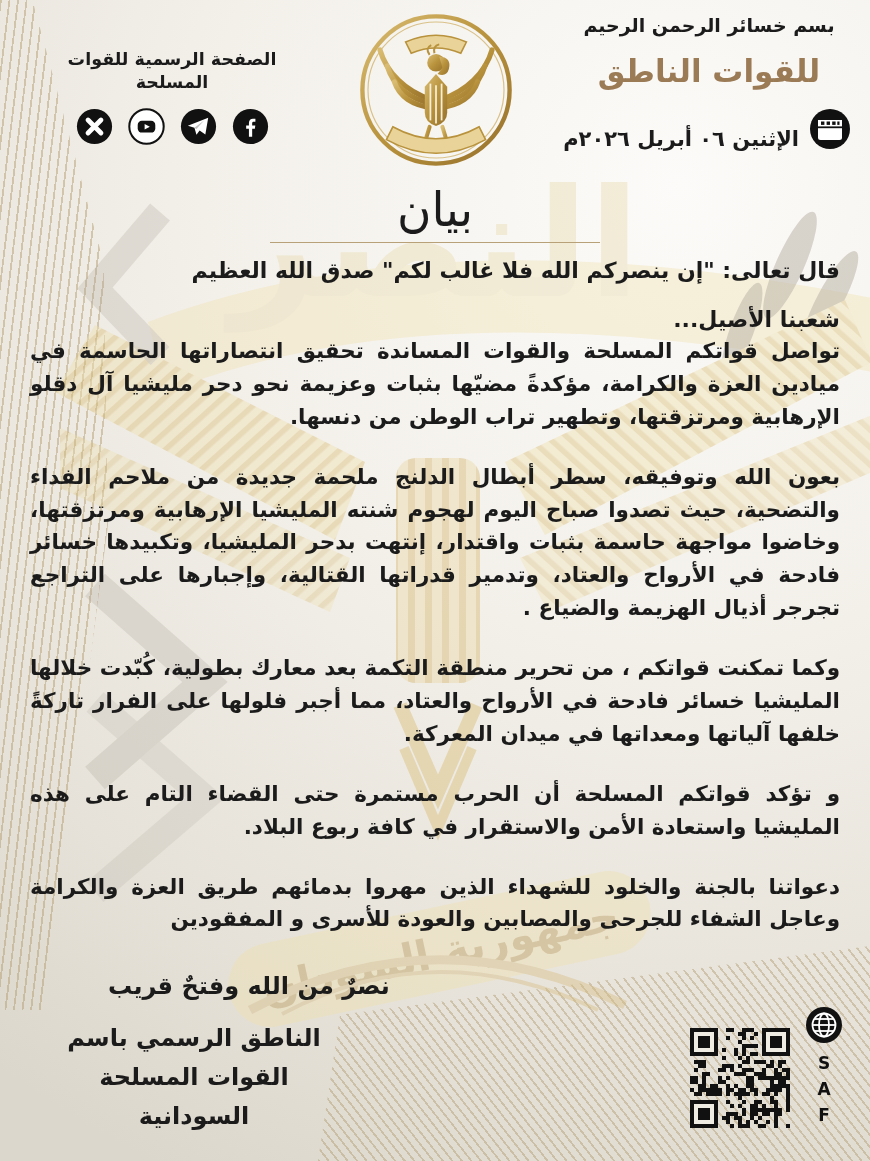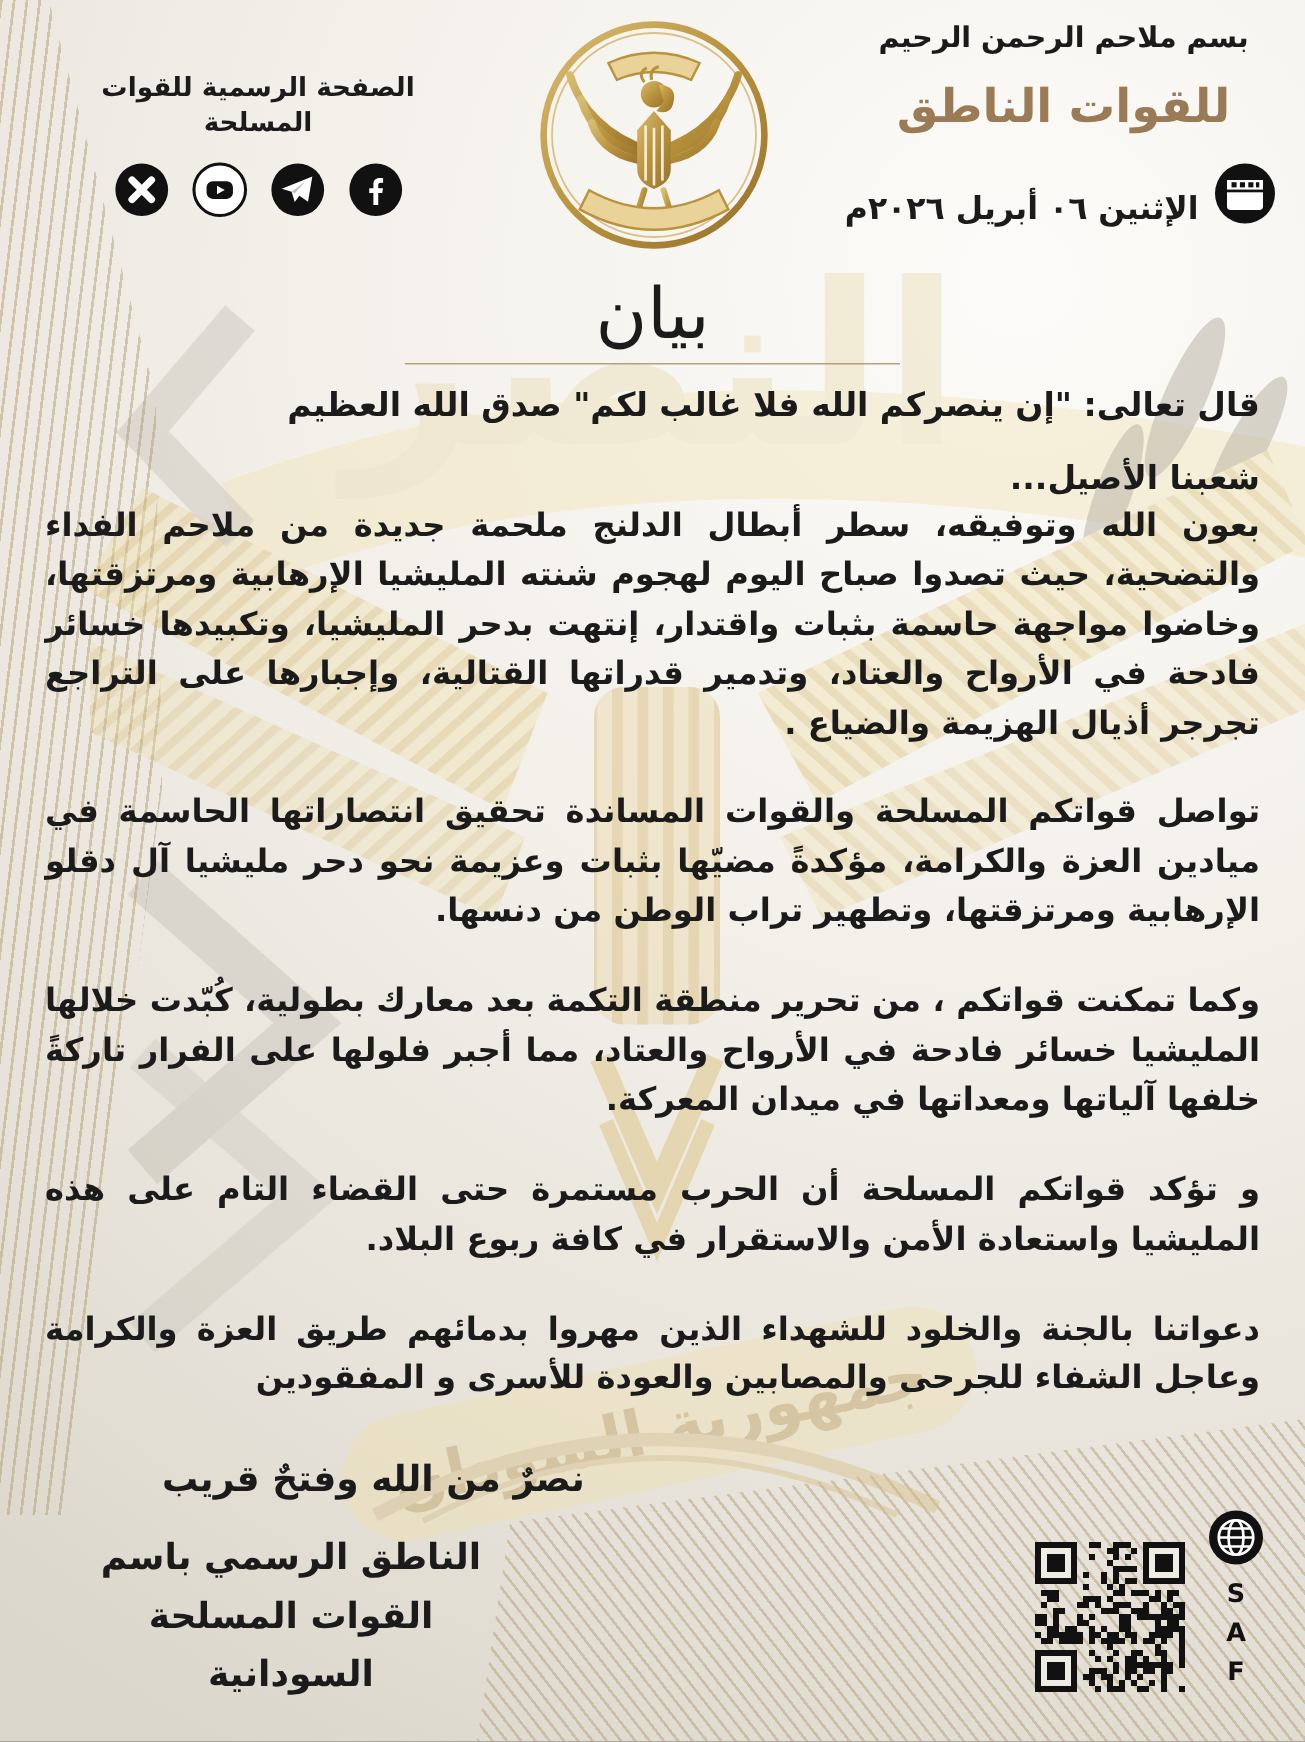--- a/index.html
+++ b/index.html
@@ -118,21 +118,21 @@
       <g transform="rotate(-12 435 952)">
         <rect x="225" y="908" width="430" height="84" rx="42" fill="#efe1af"></rect>
         <text x="440" y="968" text-anchor="middle" font-size="42" font-weight="bold" fill="#b99a55" letter-spacing="5">جمهورية السودان</text>
       </g>
       <path d="M250,1010 Q435,912 625,1005" stroke="#d7bc80" stroke-width="9" fill="none"></path>
       <path d="M282,1014 Q435,932 598,1010" stroke="#d7bc80" stroke-width="4" fill="none"></path>
     </g>
   </svg>
 
   <div class="head-right">
-    <div class="bismillah">بسم ملاحم الرحمن الرحيم</div>
+    <div class="bismillah">بسم خسائر الرحمن الرحيم</div>
     <div class="command-title">
       <div>للقوات الناطق</div>
     </div>
     <div class="date-row">
       <svg width="44" height="44" viewBox="0 0 44 44">
         <circle cx="22" cy="22" r="20" fill="#111"></circle>
         <rect x="10" y="13" width="24" height="20" rx="2.5" fill="#fff"></rect>
         <rect x="10" y="13" width="24" height="5" fill="#fff"></rect>
         <g fill="#111">
           <rect x="13" y="14.5" width="3.4" height="3.4"></rect>
@@ -213,22 +213,22 @@
   </div>
 
   <div class="title-block">
     <h1>بيان</h1>
     <div class="title-divider"></div>
   </div>
 
   <div class="content">
     <p class="quote">قال تعالى: "إن ينصركم الله فلا غالب لكم" صدق الله العظيم</p>
     <p class="salutation">شعبنا الأصيل...</p>
+    <p class="para">تواصل قواتكم المسلحة والقوات المساندة تحقيق انتصاراتها الحاسمة في ميادين العزة والكرامة، مؤكدةً مضيّها بثبات وعزيمة نحو دحر مليشيا آل دقلو الإرهابية ومرتزقتها، وتطهير تراب الوطن من دنسها.</p>
     <p class="para">بعون الله وتوفيقه، سطر أبطال الدلنج ملحمة جديدة من ملاحم الفداء والتضحية، حيث تصدوا صباح اليوم لهجوم شنته المليشيا الإرهابية ومرتزقتها، وخاضوا مواجهة حاسمة بثبات واقتدار، إنتهت بدحر المليشيا، وتكبيدها خسائر فادحة في الأرواح والعتاد، وتدمير قدراتها القتالية، وإجبارها على التراجع تجرجر أذيال الهزيمة والضياع .</p>
-    <p class="para">تواصل قواتكم المسلحة والقوات المساندة تحقيق انتصاراتها الحاسمة في ميادين العزة والكرامة، مؤكدةً مضيّها بثبات وعزيمة نحو دحر مليشيا آل دقلو الإرهابية ومرتزقتها، وتطهير تراب الوطن من دنسها.</p>
     <p class="para">وكما تمكنت قواتكم ، من تحرير منطقة التكمة بعد معارك بطولية، كُبّدت خلالها المليشيا خسائر فادحة في الأرواح والعتاد، مما أجبر فلولها على الفرار تاركةً خلفها آلياتها ومعداتها في ميدان المعركة.</p>
     <p class="para">و تؤكد قواتكم المسلحة أن الحرب مستمرة حتى القضاء التام على هذه المليشيا واستعادة الأمن والاستقرار في كافة ربوع البلاد.</p>
     <p class="para">دعواتنا بالجنة والخلود للشهداء الذين مهروا بدمائهم طريق العزة والكرامة وعاجل الشفاء للجرحى والمصابين والعودة للأسرى و المفقودين</p>
     <p class="closing">نصرٌ من الله وفتحٌ قريب</p>
   </div>
 
   <div class="spokesperson">
     <div>الناطق الرسمي باسم</div>
     <div>القوات المسلحة السودانية</div>
   </div>

